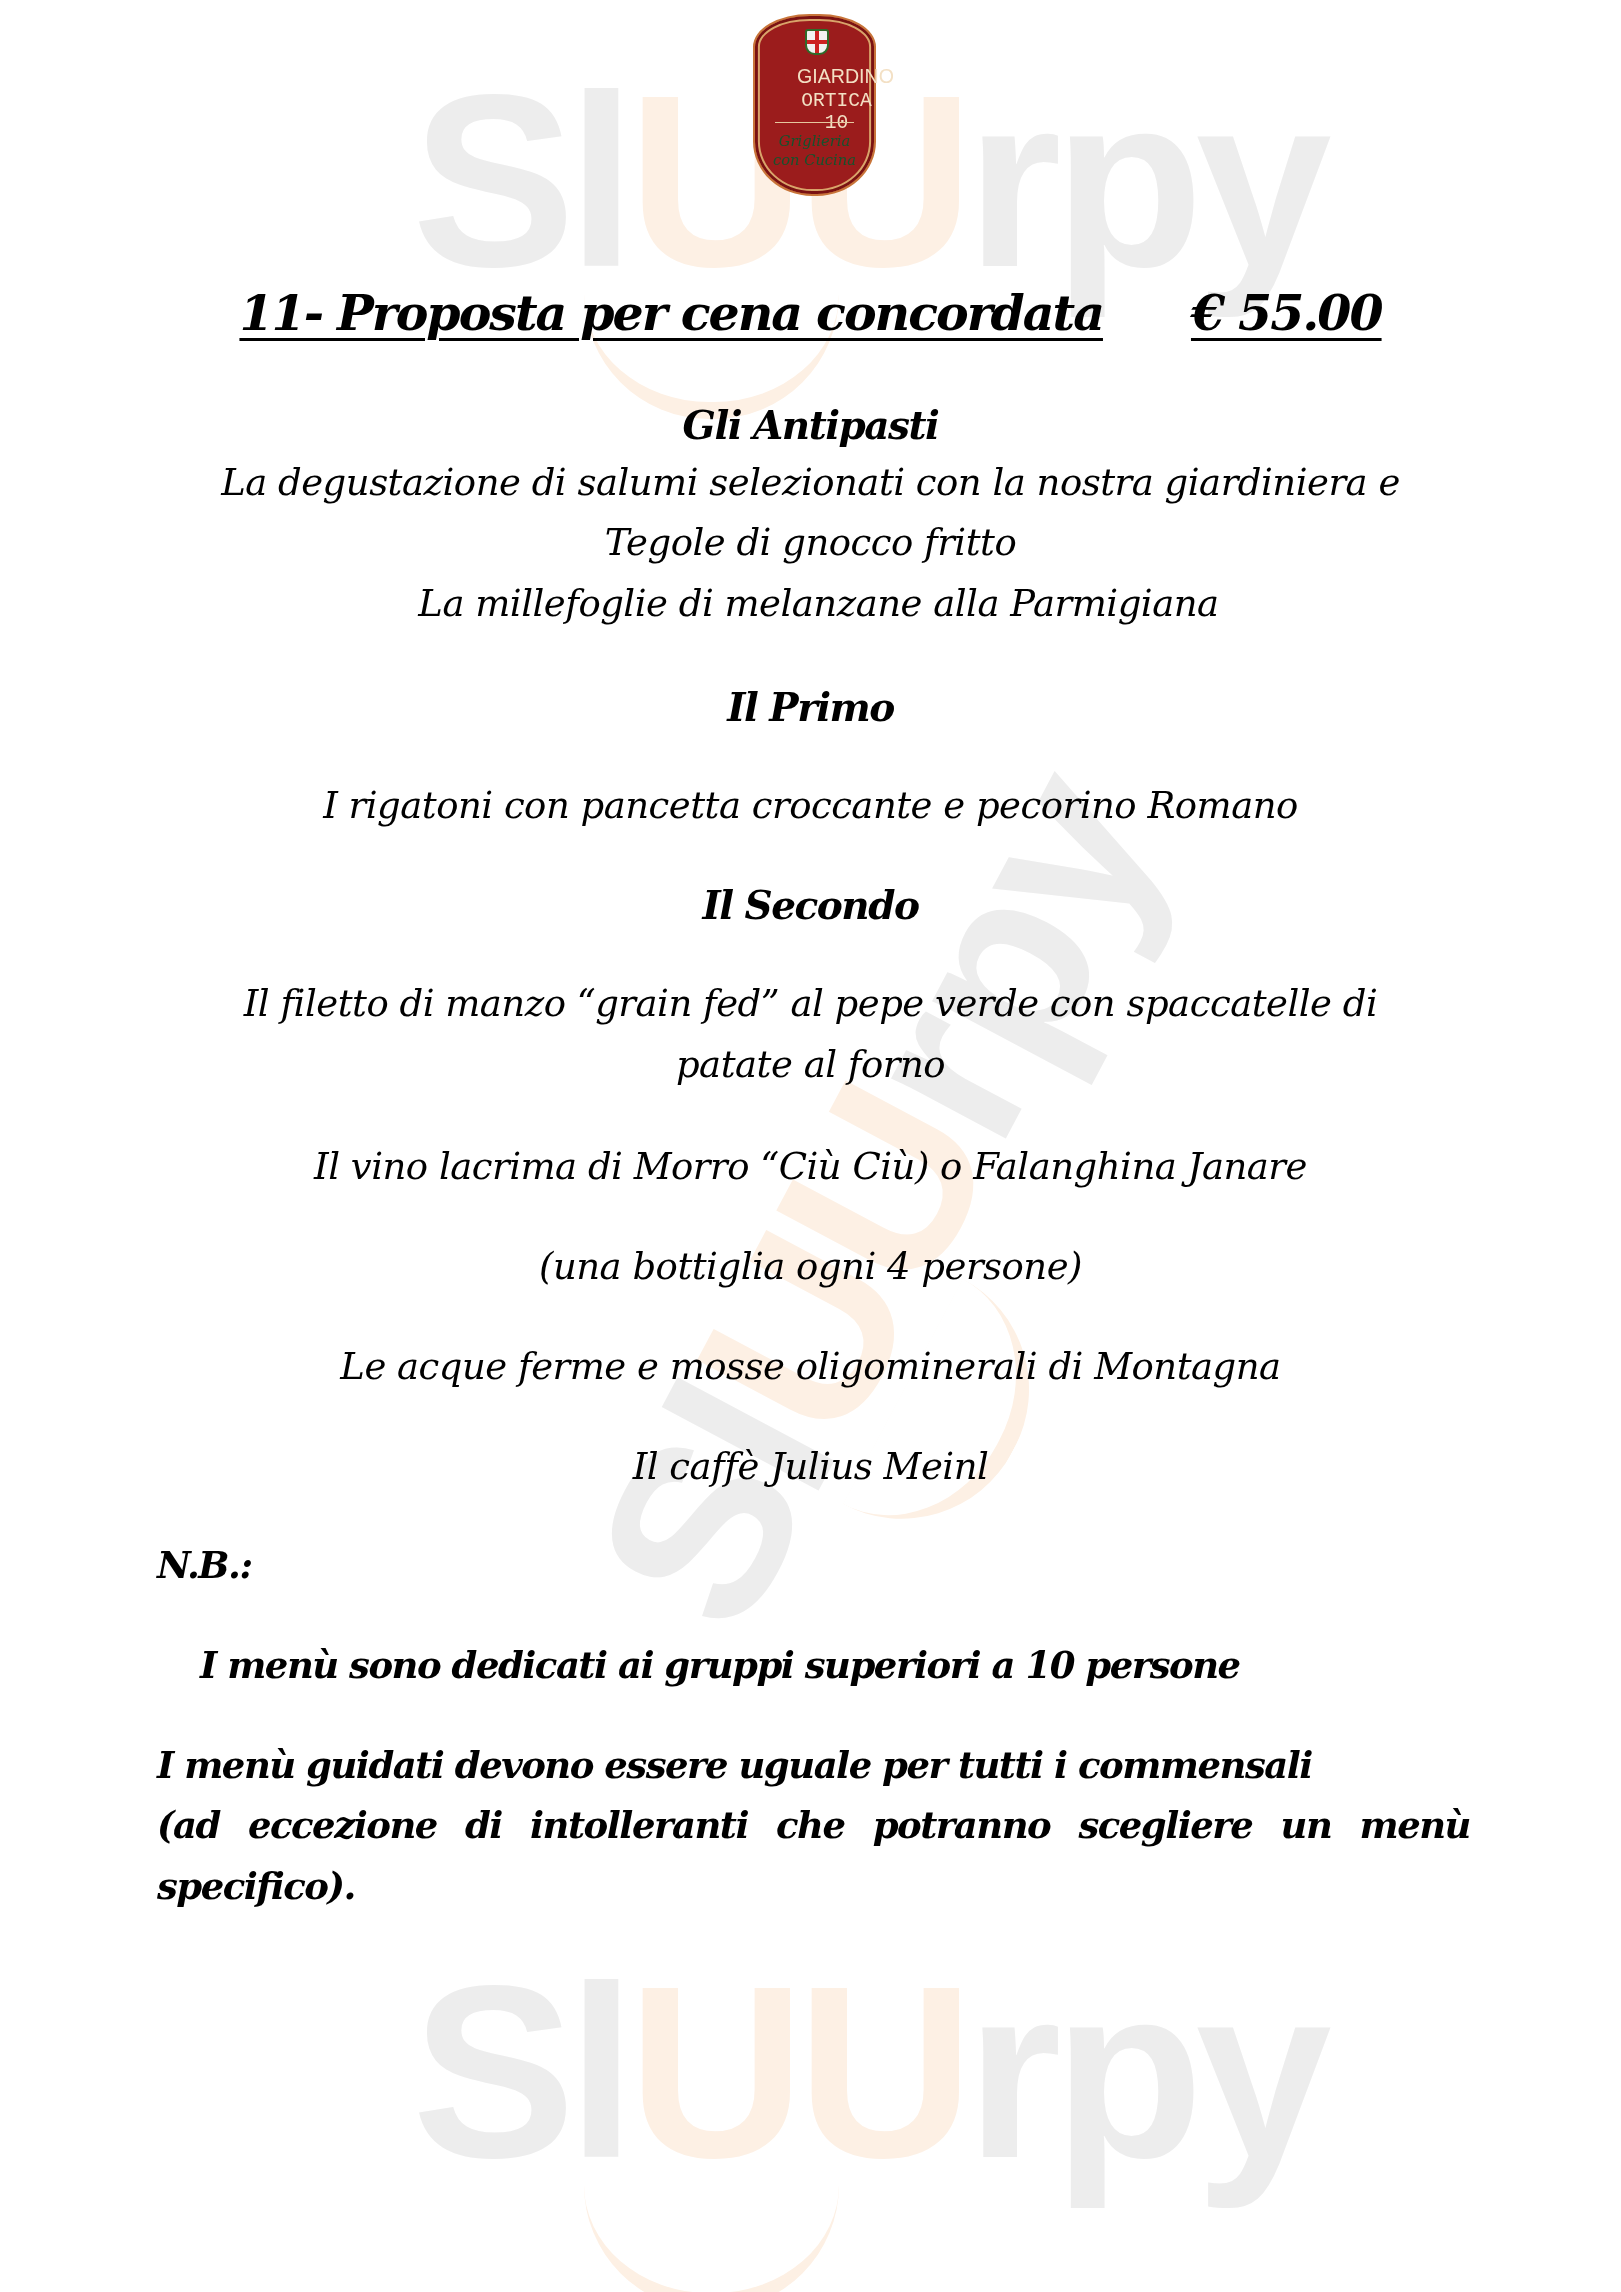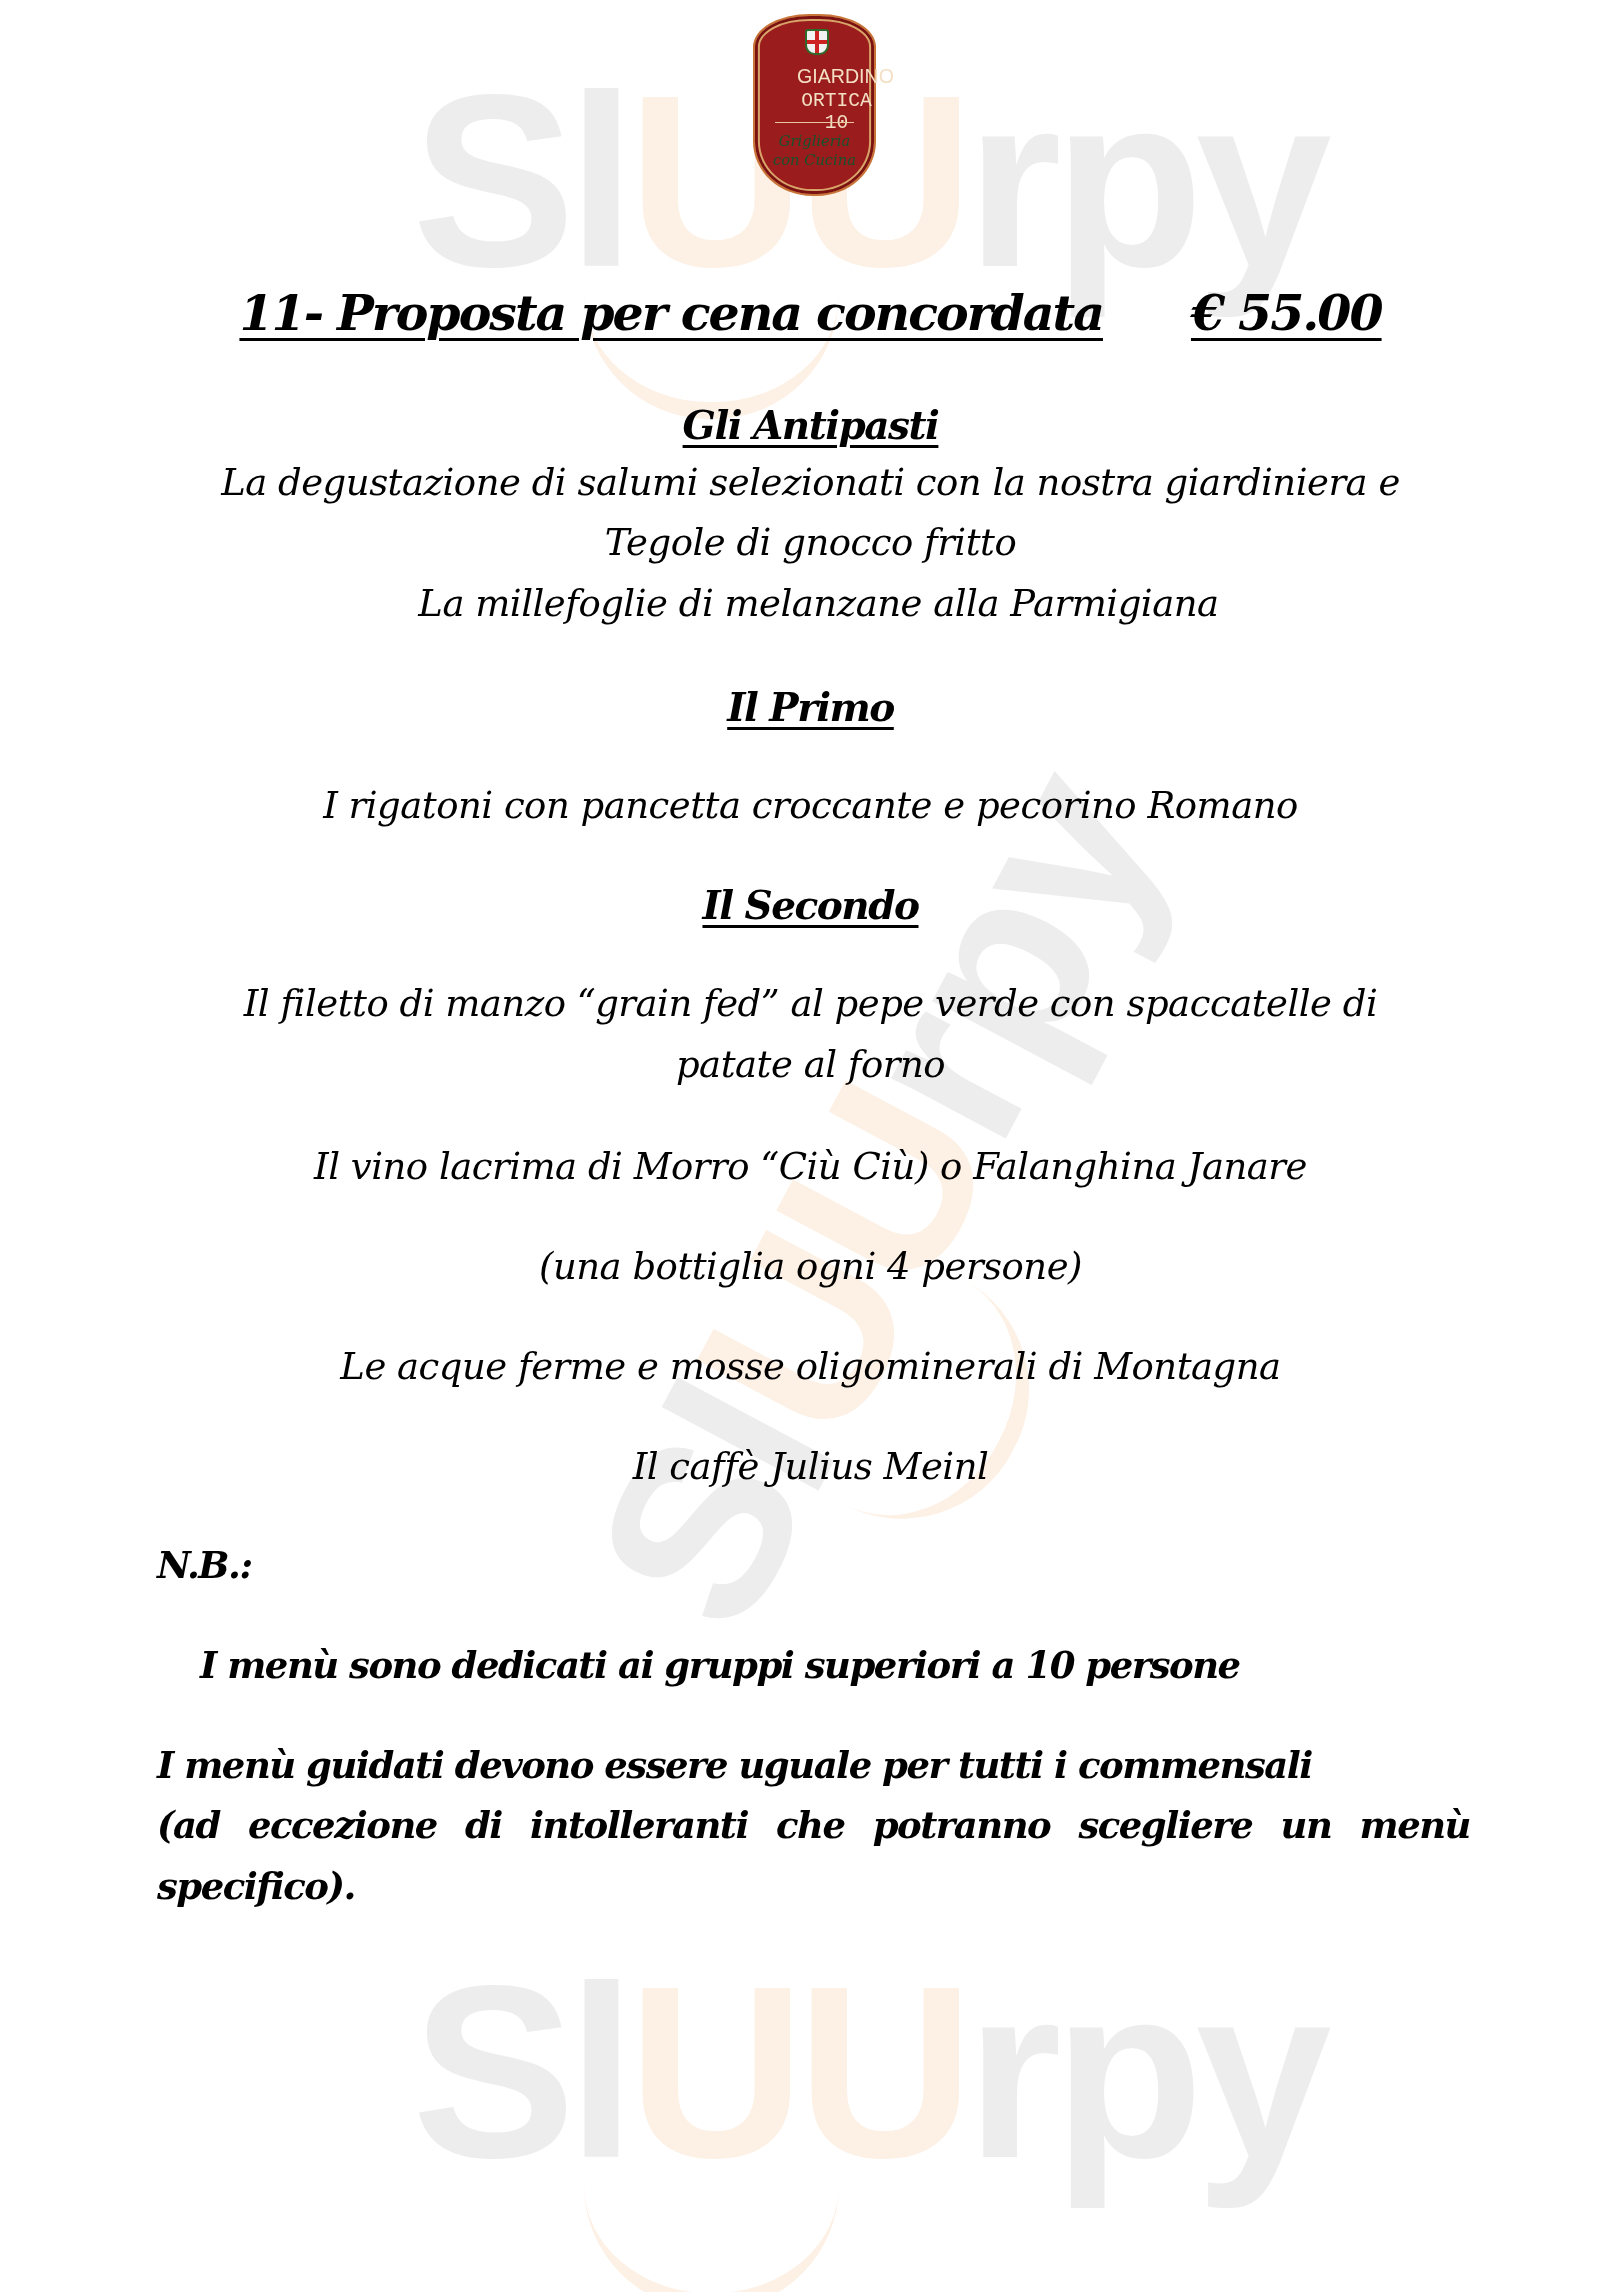--- a/index.html
+++ b/index.html
@@ -37,21 +37,21 @@
   .logo-script1 { top: 118px; }
   .logo-script2 { top: 137px; }
 
   
   .t { position: absolute; left: 0; width: 1621px; text-align: center; font-style: italic;
        white-space: nowrap; }
   .title { top: 284px; font-size: 49px; font-weight: bold; font-family: "DejaVu Serif", serif;
            letter-spacing: -2px; }
   .title span.u { text-decoration: underline; text-decoration-thickness: 2.9px; text-underline-offset: 7.8px; }
   .sec { font-size: 39px; font-weight: bold; letter-spacing: -1.5px; }
-  .sec span { text-decoration: underline; text-decoration-thickness: 2.9px; text-underline-offset: 5.9px; }
+  .sec span { text-decoration-thickness: 2.9px; text-underline-offset: 5.9px; }
   .item { font-size: 37px; letter-spacing: -0.5px; }
 
   .nb { position: absolute; left: 157px; font-style: italic; font-weight: bold; font-size: 37px;
         letter-spacing: -1.5px; white-space: nowrap; }
   .nb-just { position: absolute; left: 157px; width: 1313px; font-style: italic; font-weight: bold;
         font-size: 37px; letter-spacing: -1.5px; text-align: justify; text-align-last: justify; }
 </style>
 </head>
 <body>
 

